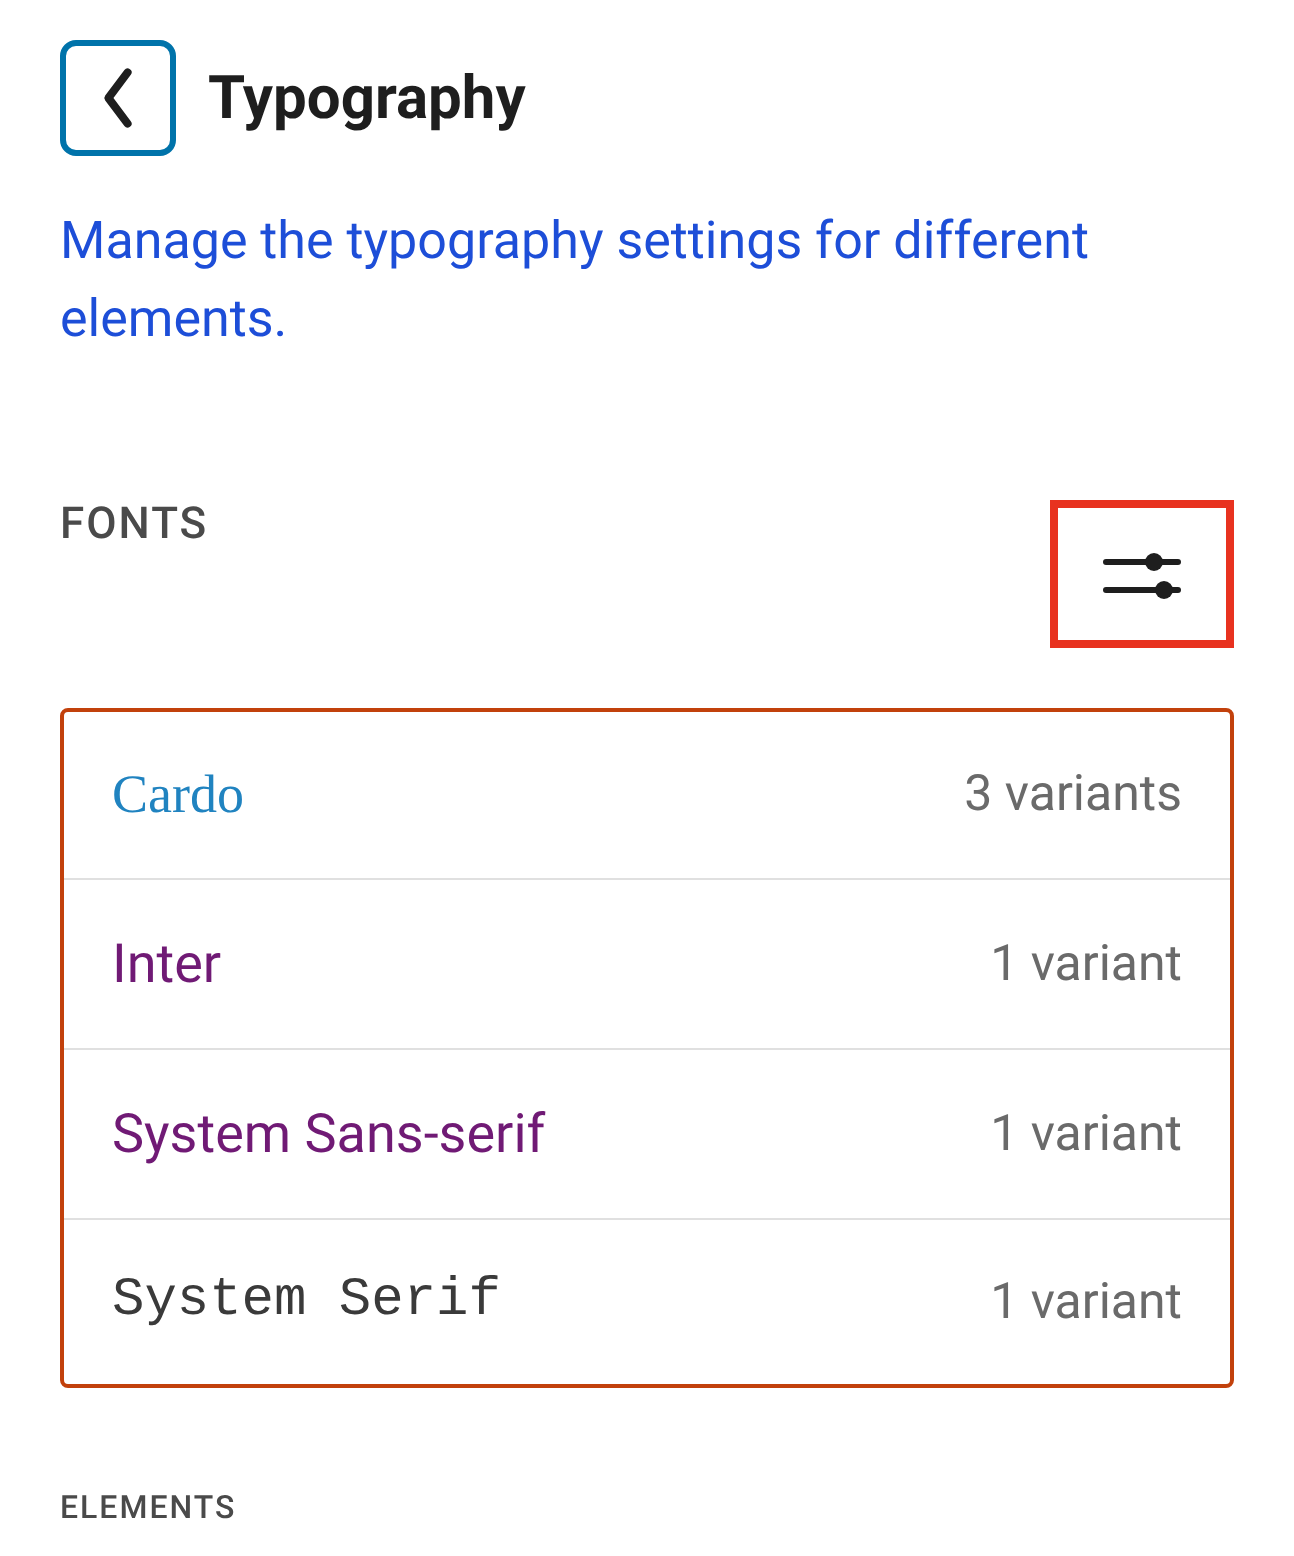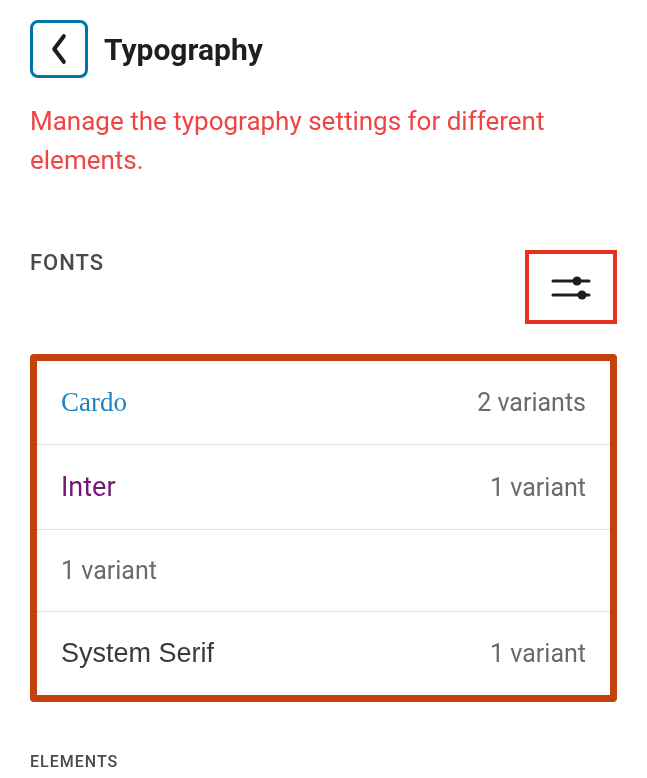--- a/index.html
+++ b/index.html
@@ -37,21 +37,21 @@
       height: 32px;
     }
     .page-title {
       font-size: 30px;
       font-weight: 700;
       color: #1e1e1e;
     }
     .page-description {
       font-size: 26px;
       line-height: 1.5;
-      color: #ef4444;
+      color: #1d4ed8;
       margin-bottom: 70px;
     }
     .section-header {
       display: flex;
       align-items: flex-start;
       justify-content: space-between;
       margin-bottom: 30px;
     }
     .section-label {
       font-size: 22px;
@@ -67,21 +67,21 @@
       display: flex;
       align-items: center;
       justify-content: center;
       cursor: pointer;
     }
     .settings-button svg {
       width: 44px;
       height: 32px;
     }
     .font-list {
-      border: 7px solid #c2410c;
+      border: 2px solid #c2410c;
       border-radius: 4px;
       margin-bottom: 50px;
     }
     .font-row {
       display: flex;
       align-items: center;
       justify-content: space-between;
       padding: 26px 24px;
       border-bottom: 1px solid #e0e0e0;
       cursor: pointer;
@@ -91,21 +91,21 @@
     }
     .font-name {
       font-size: 27px;
       color: #701a75;
     }
     .font-name.serif-blue {
       font-family: Georgia, "Times New Roman", serif;
       color: #2083c0;
     }
     .font-name.system-serif {
-      font-family: Liberation Sans, sans-serif;
+      font-family: Liberation Mono, monospace;
       color: #3a3a3a;
     }
     .font-variants {
       font-size: 25px;
       color: #6a6a6a;
     }
     .elements-label {
       font-size: 16px;
       font-weight: 500;
       letter-spacing: 1px;
@@ -134,27 +134,28 @@
       <circle cx="28" cy="10" r="4.5" fill="#1e1e1e"></circle>
       <line x1="4" y1="24" x2="40" y2="24" stroke="#1e1e1e" stroke-width="3" stroke-linecap="round"></line>
       <circle cx="33" cy="24" r="4.5" fill="#1e1e1e"></circle>
     </svg>
   </button>
 </div>
 
 <div class="font-list">
   <div class="font-row">
     <span class="font-name serif-blue">Cardo</span>
-    <span class="font-variants">2 variants</span>
+    <span class="font-variants">3 variants</span>
   </div>
   <div class="font-row">
     <span class="font-name">Inter</span>
     <span class="font-variants">1 variant</span>
   </div>
   <div class="font-row">
+    <span class="font-name">System Sans-serif</span>
     <span class="font-variants">1 variant</span>
   </div>
   <div class="font-row">
     <span class="font-name system-serif">System Serif</span>
     <span class="font-variants">1 variant</span>
   </div>
 </div>
 
 <div class="elements-label">ELEMENTS</div>
 

